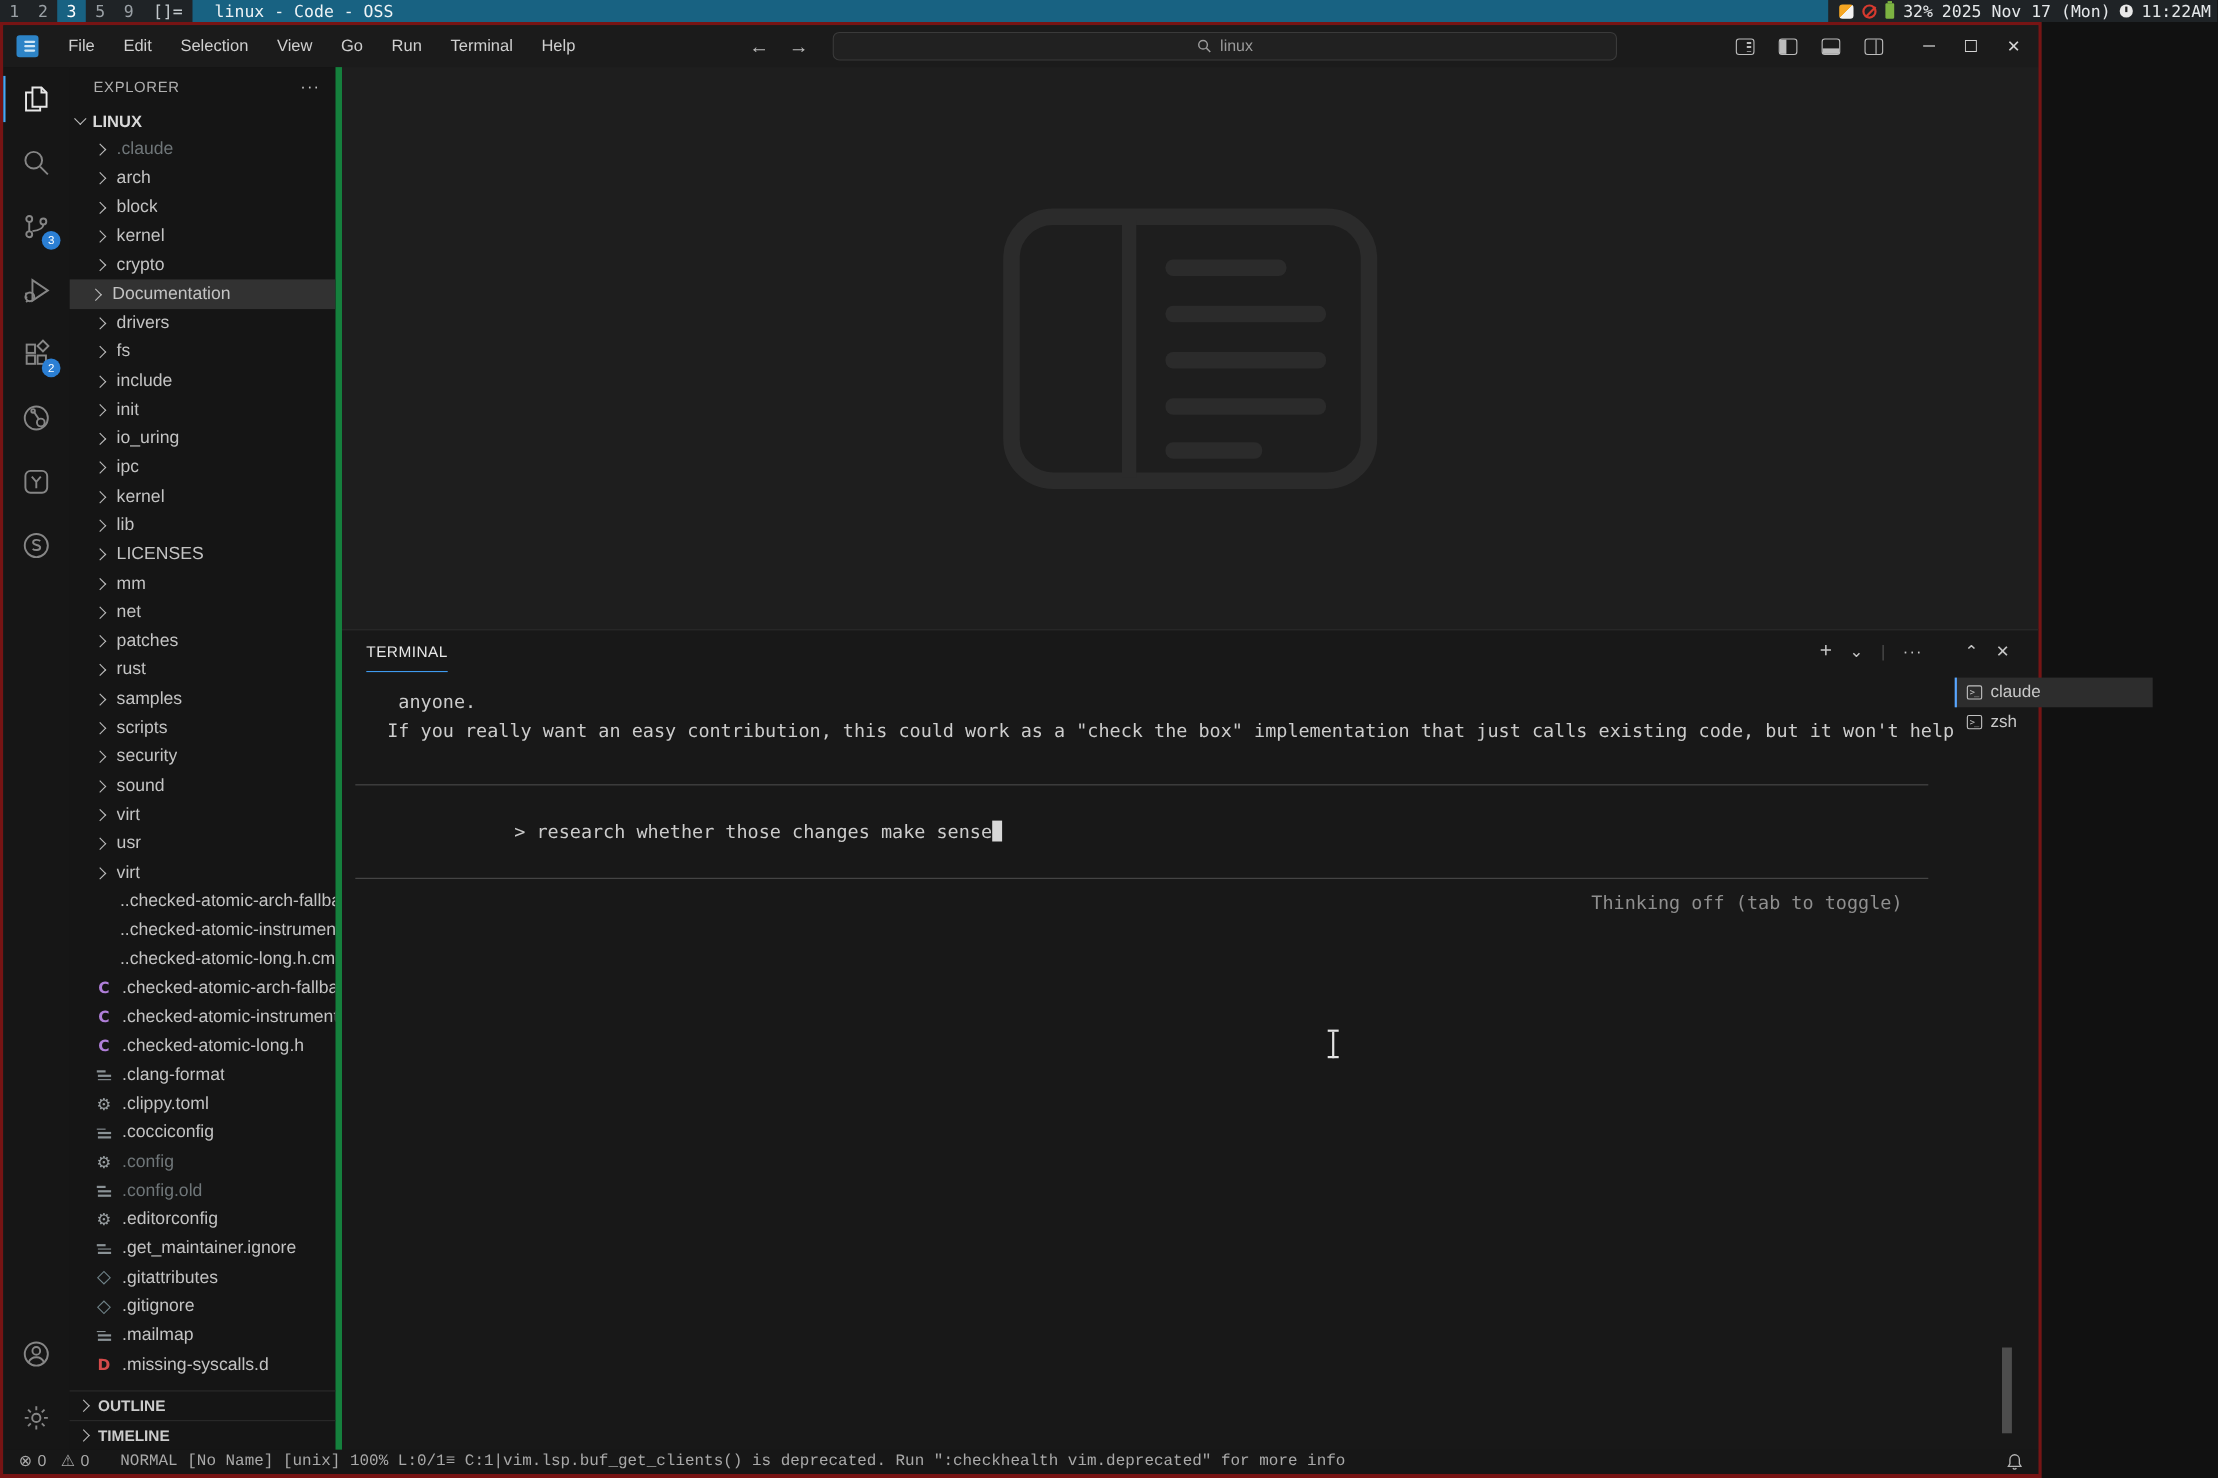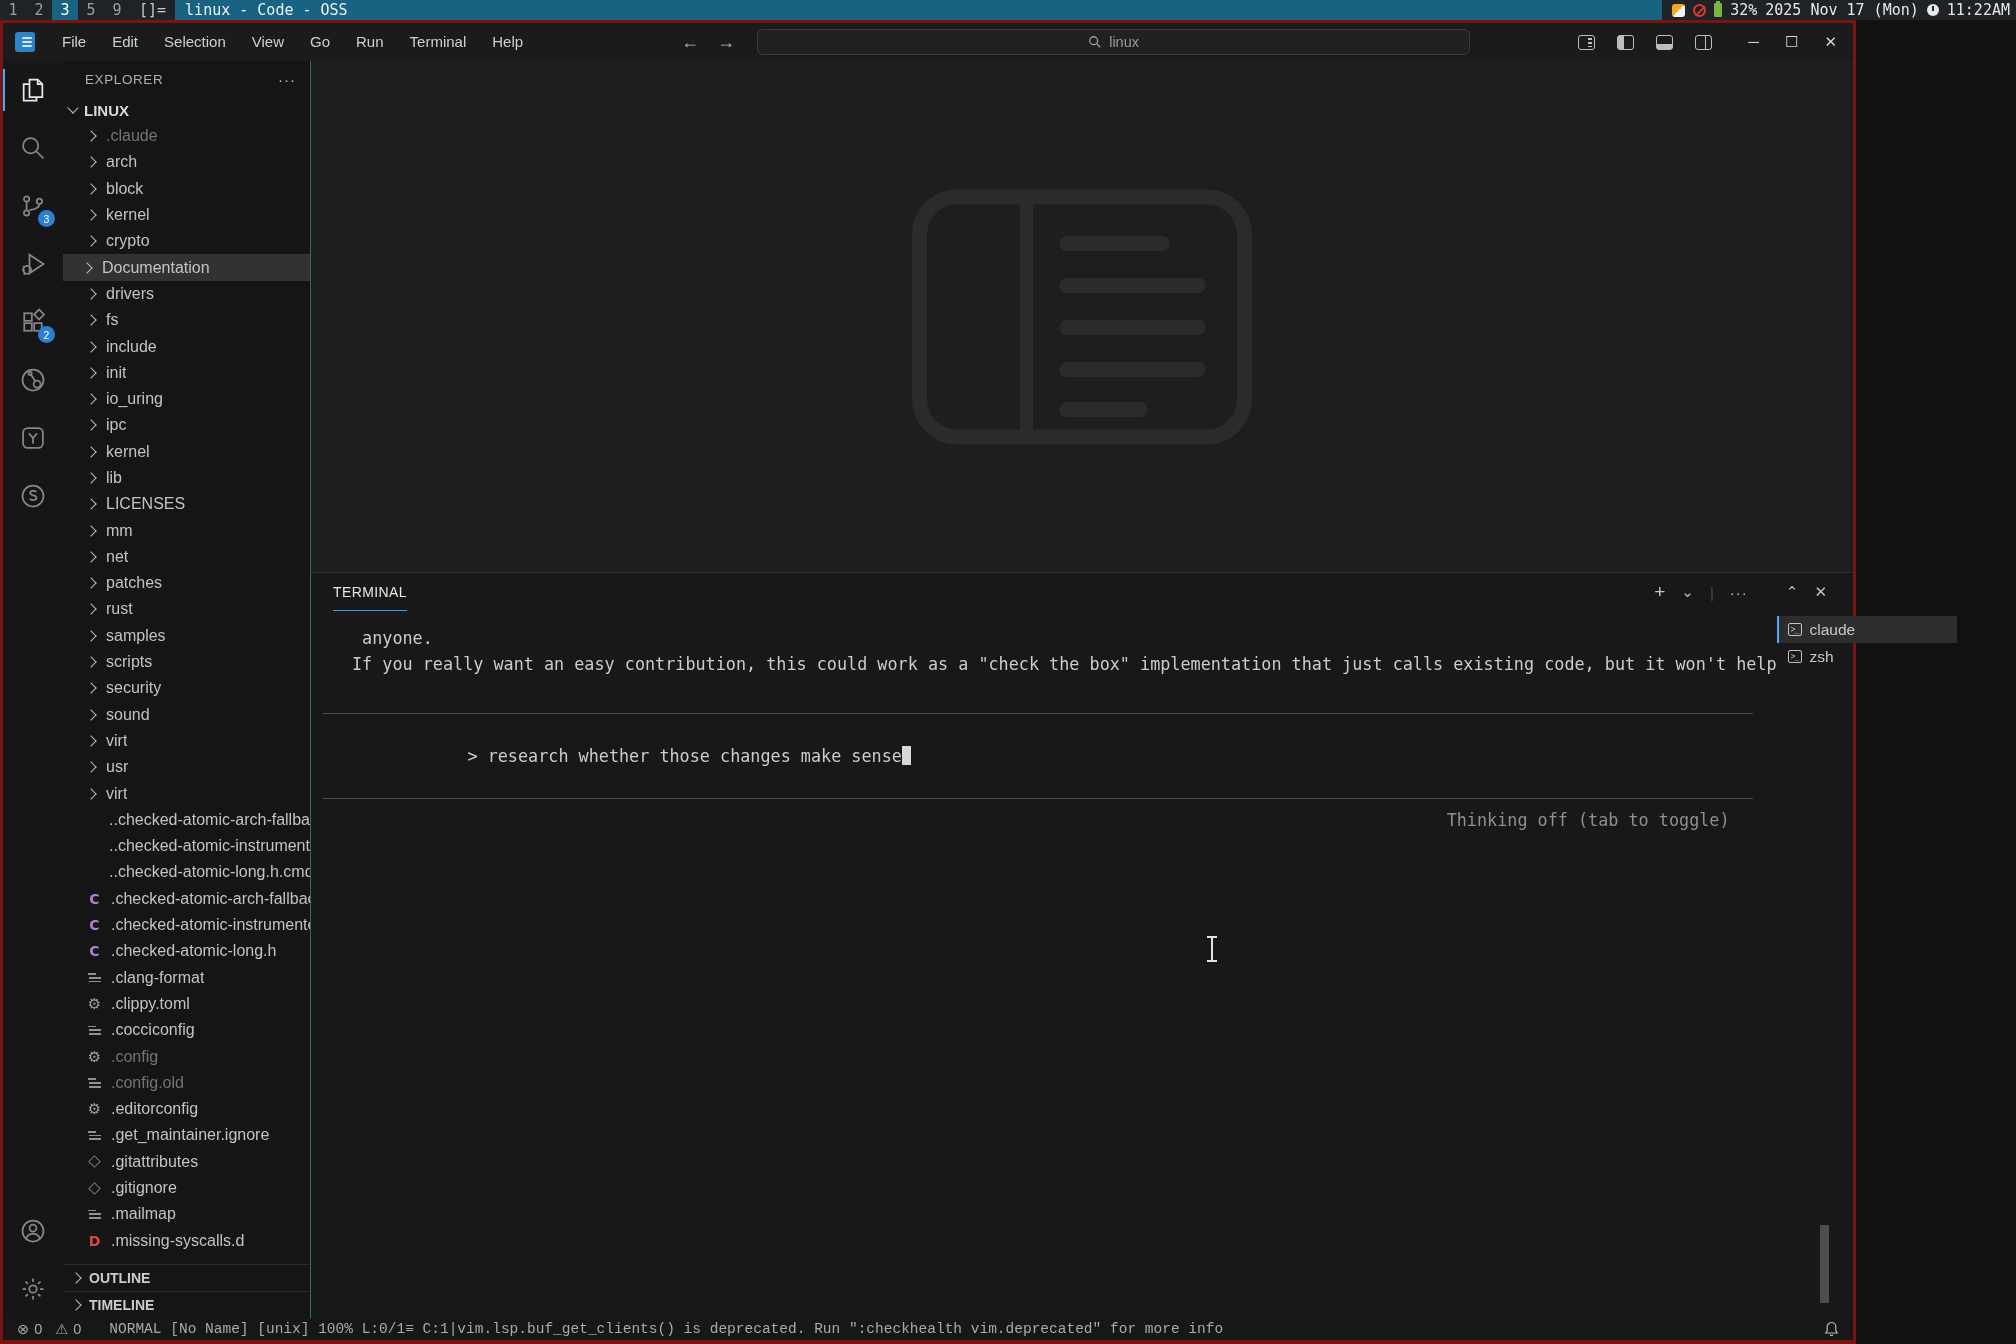--- a/index.html
+++ b/index.html
@@ -6,21 +6,21 @@
   html,body { width:2016px; height:1344px; background:#111; overflow:hidden;
     font-family:"Liberation Sans", sans-serif; }
 
   
   .i3bar { height:20px; background:#1f2326; display:flex; align-items:stretch;
     font-family:"DejaVu Sans Mono", monospace; font-size:15px; color:#9aa0a5; }
   .ws { width:26px; display:flex; align-items:center; justify-content:center; }
   .ws.active { background:#186282; color:#ffffff; }
   .layout-ind { padding:0 9px; display:flex; align-items:center; color:#c3c9cd; }
   .i3title { flex:1; background:#186282; color:#eef3f5; display:flex; align-items:center;
-    padding-left:10px; }
+    padding-left:20px; }
   .tray { display:flex; align-items:center; gap:8px; padding:0 6px 0 10px; color:#e4e7e9; }
   .tray-app { width:13px; height:13px; border-radius:3px;
     background:linear-gradient(135deg,#f5a623 50%,#f2f2f2 50%); }
   .mute { width:13px; height:13px; border:2px solid #d63a2f; border-radius:50%; position:relative; }
   .mute::after { content:""; position:absolute; left:-1px; top:4px; width:13px; height:2px;
     background:#d63a2f; transform:rotate(-45deg); }
   .battery { width:8px; height:14px; background:#7cb342; border-radius:1px; position:relative; }
   .battery::before { content:""; position:absolute; top:-2px; left:2px; width:4px; height:2px; background:#7cb342; }
   .clockicon { width:12px; height:12px; background:#e8e8e8; border-radius:50%; position:relative; }
   .clockicon::after { content:""; position:absolute; left:5px; top:2px; width:2px; height:5px; background:#222; }
@@ -60,21 +60,21 @@
   .ab-item.active { color:#e7e7e7; }
   .ab-item.active::before { content:""; position:absolute; left:0; top:8px; bottom:8px; width:2px; background:#47a7f5; }
   .ab-item svg { width:28px; height:28px; stroke:currentColor; fill:none; stroke-width:1.5; }
   .badge { position:absolute; right:8px; bottom:8px; min-width:17px; height:17px; border-radius:50%;
     background:#2b7fd4; color:#fff; font-size:10.5px; display:flex; align-items:center;
     justify-content:center; font-family:"Liberation Sans",sans-serif; }
   .ab-bottom { margin-top:auto; }
 
   
   .sidebar { width:248px; background:#151515; flex:0 0 auto; display:flex; flex-direction:column;
-    border-right:1px solid #15803d; color:#c3c3c3; overflow:hidden; }
+    border-right:6px solid #15803d; color:#c3c3c3; overflow:hidden; }
   .sb-header { height:36px; display:flex; align-items:center; padding:0 14px 0 22px;
     font-size:13.5px; letter-spacing:.6px; color:#b0b0b0; }
   .sb-header .more { margin-left:auto; color:#c5c5c5; letter-spacing:1px; font-size:15px; }
   .root-row { height:26px; display:flex; align-items:center; gap:7px; padding-left:6px;
     font-weight:bold; font-size:15px; color:#d8d8d8; }
   .tree { flex:1; overflow:hidden; }
   .row { height:26.3px; display:flex; align-items:center; padding-left:24px; font-size:16px;
     white-space:nowrap; }
   .row.selected { background:#323232;padding-left:20px; }
   .row.dimmed .lbl { color:#6f7679; }

